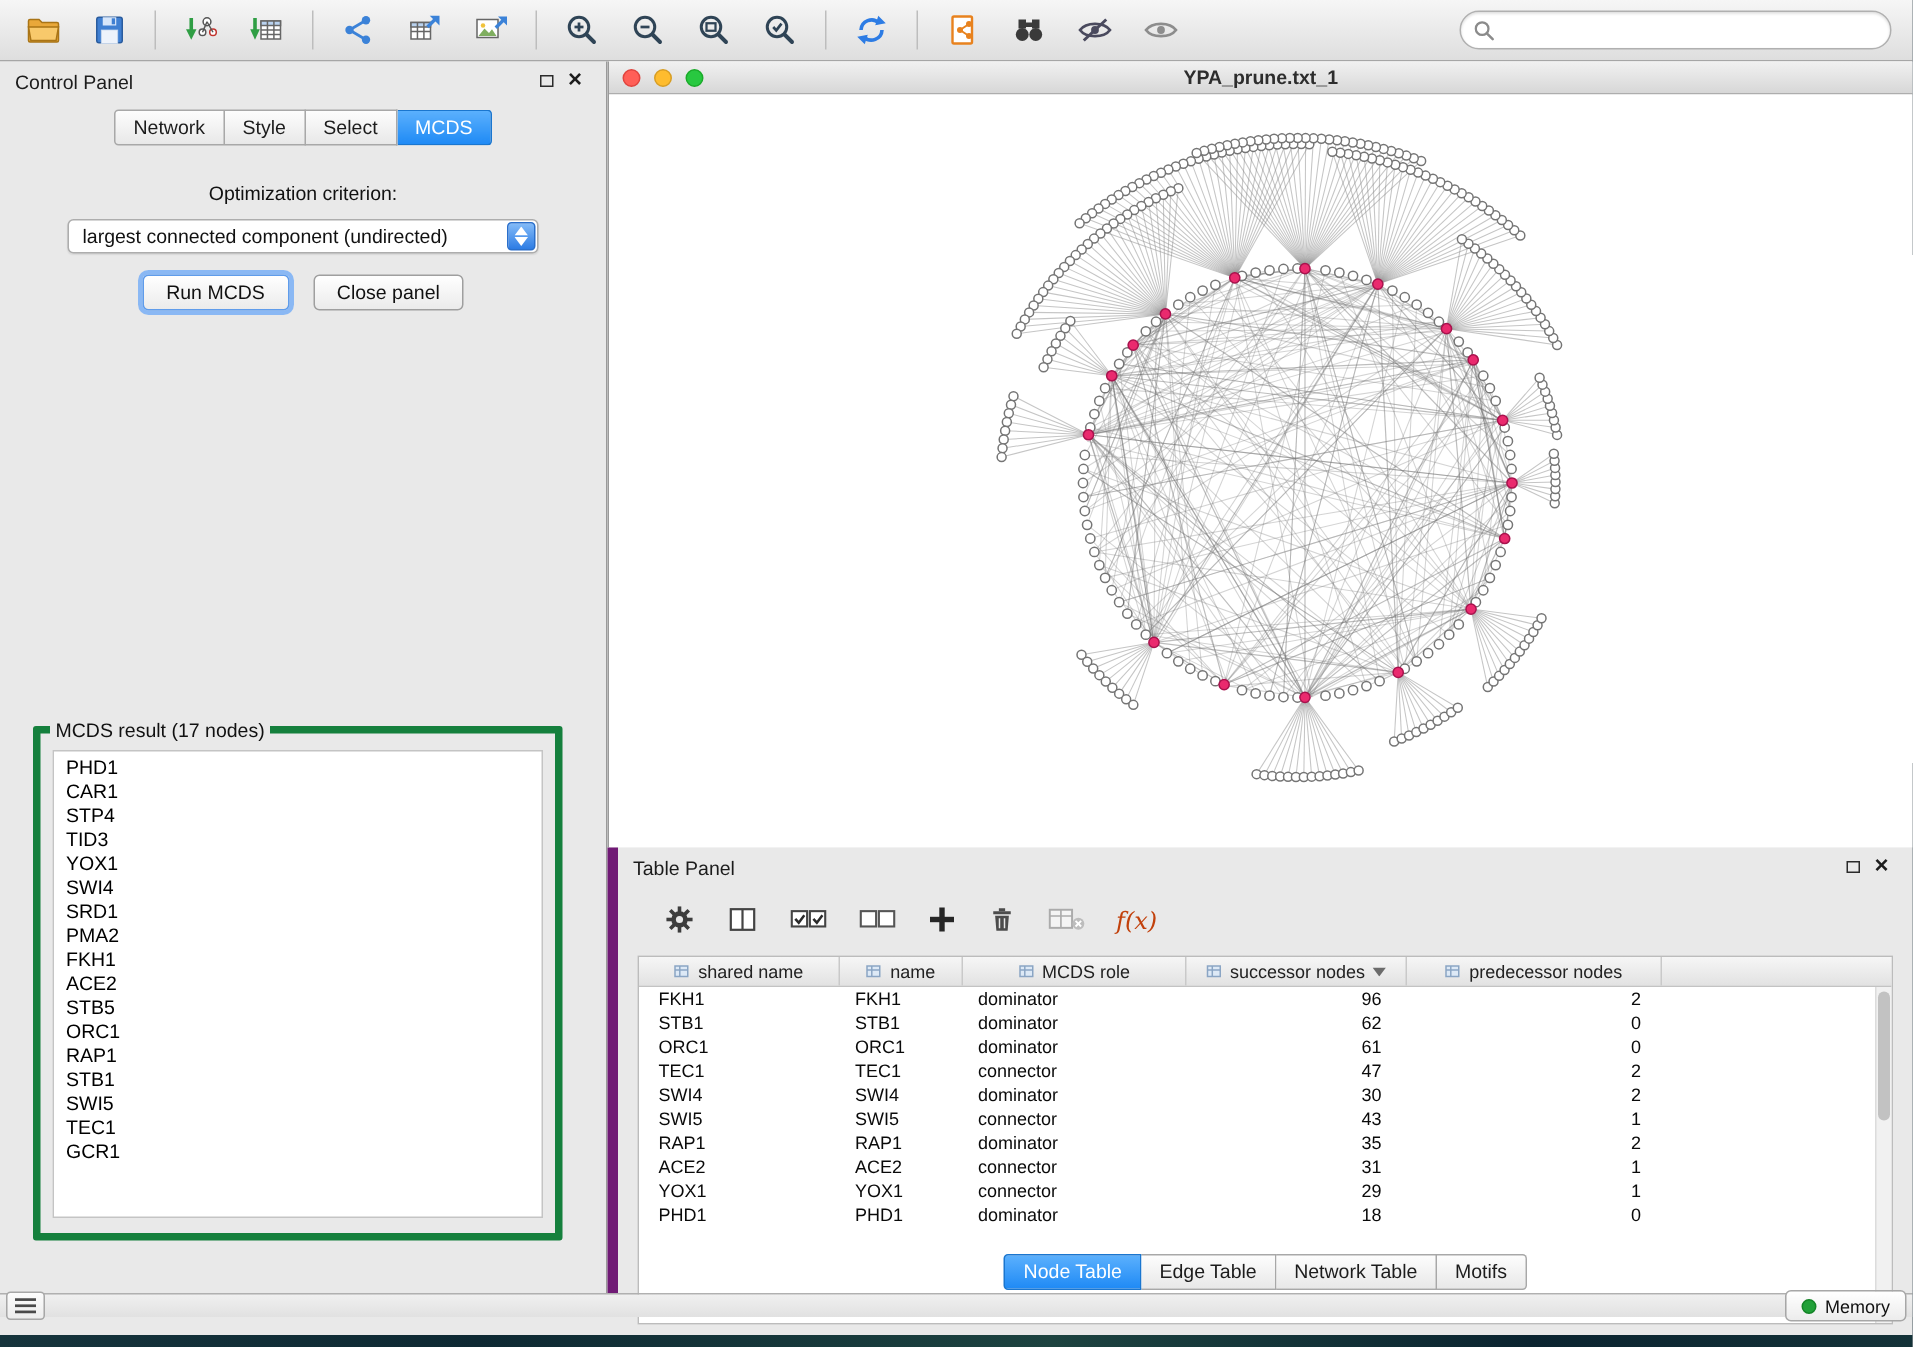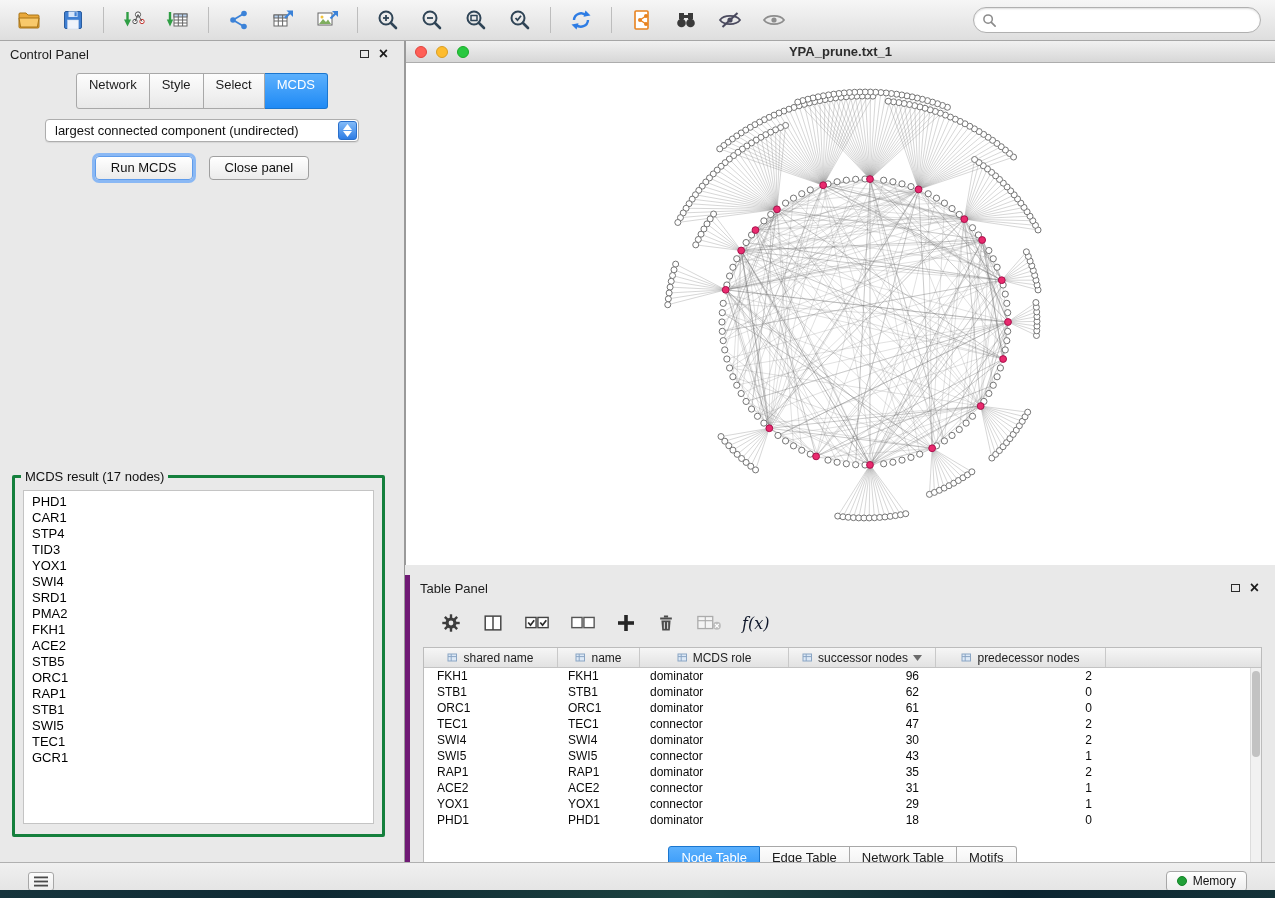--- a/index.html
+++ b/index.html
@@ -26,91 +26,91 @@
   
   .control-panel { position:absolute; left:0; top:41px; width:405px; height:821px;
     background:#e9e9e9; border-right:1px solid #9a9a9a; }
   .panel-titlebar { height:26px; display:flex; align-items:center; padding:0 10px;
     font-size:13px; color:#1c1c1c; }
   .win-btns { margin-left:auto; display:flex; gap:10px; align-items:center; margin-right:6px; }
   .float-glyph { width:9px; height:8px; border:1.5px solid #2b2b2b; display:inline-block; }
   .close-glyph { font-size:16px; font-weight:bold; color:#1c1c1c; line-height:12px; cursor:default; }
 
   .tab-strip { display:flex; justify-content:center; margin-top:6px; }
-  .ctab { font-size:13px; padding:3px 12px 16px; background:linear-gradient(#fdfdfd,#e8e8e8);
+  .ctab { font-size:13px; padding:3px 12px 4px; background:linear-gradient(#fdfdfd,#e8e8e8);
     border:1px solid #a8a8a8; border-left-width:0; color:#1c1c1c; cursor:default; }
   .ctab:first-child { border-left-width:1px; border-radius:3px 0 0 3px; }
   .ctab:last-child { border-radius:0 3px 3px 0; }
   .ctab.active { background:linear-gradient(#5bb0fd,#1f8af5); color:#fff; border-color:#1a76cf; }
 
   .opt-label { text-align:center; font-size:13px; color:#111; margin-top:24px; }
   .combo { width:314px; height:23px; margin:10px auto 0; background:#ffffff;
     border:1px solid #adadad; border-radius:4px; position:relative; display:flex;
     align-items:center; padding-left:9px; font-size:13px; color:#111;
     box-shadow:0 1px 1px rgba(0,0,0,0.08); }
   .combo-stepper { position:absolute; right:1px; top:1px; bottom:1px; width:19px;
     border-radius:3px; background:linear-gradient(#83bbf8,#2d7ce4);
     display:flex; flex-direction:column; align-items:center; justify-content:center; gap:1px;
     border:1px solid #2a6fcB; }
   .btn-row { display:flex; justify-content:center; gap:16px; margin-top:14px; }
   .btn { font-size:13px; padding:3px 15px 4px; background:linear-gradient(#ffffff,#ebebeb);
     border:1px solid #9f9f9f; border-radius:4px; color:#111; font-family:"Liberation Sans",sans-serif; }
   .btn.focused { box-shadow:0 0 0 3px rgba(88,158,250,0.65); border-color:#5f9ceb; }
 
   .result-fieldset { position:absolute; left:10px; right:17px; top:426px; bottom:23px;
-    border:3px solid #15803d; border-radius:2px; margin:2px; padding:0; }
+    border:5px solid #15803d; border-radius:2px; margin:12px; padding:0; }
   .result-fieldset legend { font-size:13px; color:#111; padding:0 4px; margin-left:6px; }
   .result-box { position:absolute; left:8px; right:8px; top:6px; bottom:10px; background:#fff;
     border:1px solid #c4c4c4; overflow:hidden; padding-top:3px; }
   .result-item { font-size:13px; line-height:16px; padding-left:8px; color:#000; }
 
   
   .network-window { position:absolute; left:405px; top:41px; width:870px; height:524px;
     background:#fff; border-left:1px solid #9a9a9a; }
   .net-titlebar { height:22px; background:linear-gradient(#f1f1f1,#d7d7d7);
     border-bottom:1px solid #adadad; position:relative; display:flex; align-items:center;
     justify-content:center; font-size:13px; font-weight:bold; color:#2d2d2d; }
   .traffic { position:absolute; left:9px; top:5px; display:flex; gap:9px; }
   .light { width:12px; height:12px; border-radius:50%; }
   .light.red { background:#ff5f57; border:1px solid #e0443e; }
   .light.yellow { background:#febc2e; border:1px solid #d89e24; }
   .light.green { background:#28c840; border:1px solid #1aab29; }
   .net-canvas { position:absolute; left:0; top:22px; width:869px; height:502px; background:#fff; }
 
   
   .table-panel { position:absolute; left:405px; top:565px; width:870px; height:297px;
-    background:#e9e9e9; border-left:5px solid #701a75;margin-top:10px; }
+    background:#e9e9e9; border-left:7px solid #701a75; }
   .tp-toolbar { position:absolute; left:0; top:26px; right:0; height:44px;
     display:flex; align-items:center; gap:20px; padding-left:30px; }
   .tico { display:flex; align-items:center; justify-content:center; border:none;
     background:transparent; padding:0; }
-  .fx-label { font-family:"DejaVu Serif", serif; font-style:italic; font-size:16px; color:#0f172a; }
+  .fx-label { font-family:"DejaVu Serif", serif; font-style:italic; font-size:16px; color:#c2410c; }
   .tp-tablewrap { position:absolute; left:13px; right:13px; top:72px; height:246px;
     background:#fff; border:1px solid #bcbcbc; overflow:hidden; }
   .tp-header { display:flex; height:20px; background:linear-gradient(#f6f6f6,#e2e2e2);
     border-bottom:1px solid #c3c3c3; }
   .th { font-size:12px; color:#222; display:flex; align-items:center; justify-content:center;
     gap:5px; border-right:1px solid #c9c9c9; }
   .th-fill { flex:1; border-right:none; }
   .w-shared { width:134px; } .w-name { width:82px; } .w-role { width:149px; }
   .w-succ { width:147px; } .w-pred { width:170px; }
   .tr { display:flex; height:16px; align-items:center; font-size:12px; color:#0a0a0a; }
   .td { overflow:hidden; white-space:nowrap; }
   .td.w-shared { padding-left:13px; } .td.w-name { padding-left:10px; } .td.w-role { padding-left:10px; }
   .td.w-succ { text-align:right; padding-right:17px; } .td.w-pred { text-align:right; padding-right:14px; }
   .tp-scroll { position:absolute; right:0; top:20px; bottom:0; width:11px; background:#f1f1f1;
     border-left:1px solid #dcdcdc; }
   .tp-thumb { position:absolute; left:1px; right:1px; top:3px; height:86px; background:#c2c2c2;
     border-radius:5px; }
   .tp-tabs { position:absolute; left:0; right:0; top:271px; display:flex; justify-content:center; }
 
   
-  .status-bar { position:absolute; left:0; top:862px; width:1275px; height:37px;
+  .status-bar { position:absolute; left:0; top:862px; width:1275px; height:16px;
     background:linear-gradient(#f0f0f0,#e1e1e1); border-top:1px solid #b0b0b0;
-    display:flex; align-items:center; padding:0 28px; }
+    display:flex; align-items:center; padding:0 4px; }
   .menu-btn { width:26px; height:19px; border:1px solid #a7a7a7; border-radius:3px;
     background:linear-gradient(#fcfcfc,#ededed); display:flex; align-items:center;
     justify-content:center; padding:0; }
   .memory-btn { margin-left:auto; height:21px; border:1px solid #a7a7a7; border-radius:4px;
     background:linear-gradient(#ffffff,#ececec); display:flex; align-items:center; gap:6px;
     padding:0 10px; font-size:12px; color:#111; font-family:"Liberation Sans",sans-serif; }
   .mem-dot { width:10px; height:10px; border-radius:50%; background:#21a038; border:1px solid #148427; }
 </style>
 </head>
 <body>
@@ -275,20 +275,21 @@
         <span class="float-glyph"></span>
         <span class="close-glyph">×</span>
       </span>
     </div>
     <div class="tab-strip">
           <div class="ctab">Network</div>
           <div class="ctab">Style</div>
           <div class="ctab">Select</div>
           <div class="ctab active">MCDS</div>
         </div>
+    <div class="opt-label">Optimization criterion:</div>
     <div class="combo">
       <span>largest connected component (undirected)</span>
       <span class="combo-stepper">
         <svg width="9" height="6" viewBox="0 0 9 6">
               <polygon points="4.5,0 9,6 0,6" fill="#fff"></polygon>
             </svg>
         <svg width="9" height="6" viewBox="0 0 9 6">
               <polygon points="0,0 9,0 4.5,6" fill="#fff"></polygon>
             </svg>
       </span>

